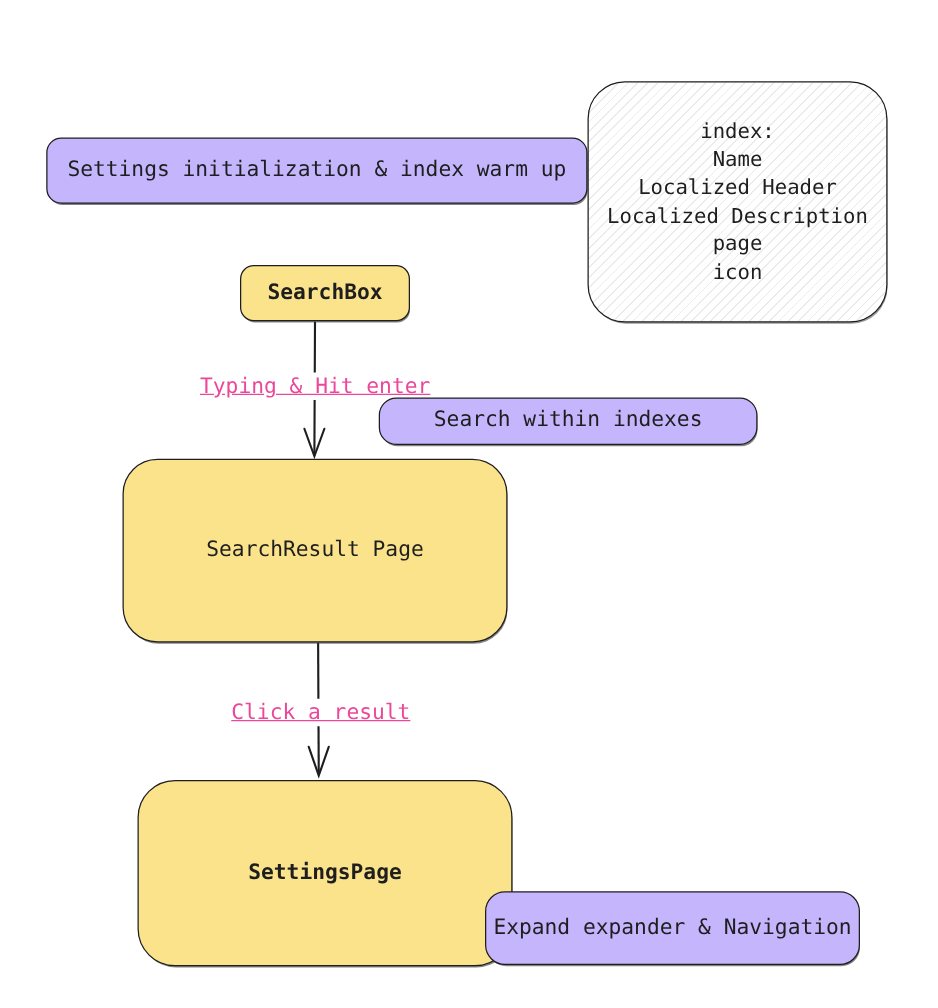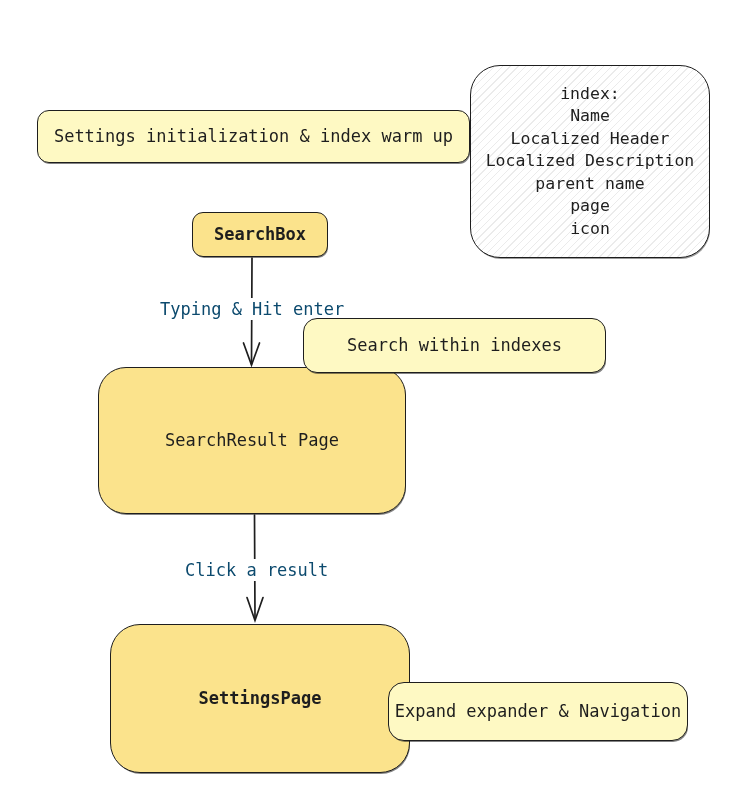--- a/index.html
+++ b/index.html
@@ -23,21 +23,21 @@
     display: flex;
     align-items: center;
     justify-content: center;
     text-align: center;
     font-size: 17px;
     line-height: 1.25;
     color: #1e1e1e;
     white-space: nowrap;
   }
   .gray {
-    background: #fef9c3;
+    background: #c4b5fd;
     box-shadow: 1px 2px 0 -1px rgba(30,30,30,0.55);
   }
   .yellow {
     background: #fbe38c;
     box-shadow: 1px 2px 0 -1px rgba(30,30,30,0.55);
   }
   .hatch {
     background-color: #ffffff;
     background-image: repeating-linear-gradient(
       135deg,
@@ -46,33 +46,34 @@
       transparent 1px,
       transparent 5.5px
     );
     box-shadow: 1px 2px 0 -1px rgba(30,30,30,0.45);
   }
   
   .n-warmup        { left: 37px;  top: 110px; width: 433px; height: 53px;  border-radius: 12px; z-index: 1; }
   .n-index         { left: 470px; top: 65px;  width: 240px; height: 193px; border-radius: 30px; z-index: 4;
                      flex-direction: column; font-size: 16.5px; line-height: 22.5px; }
   .n-searchbox     { left: 192px; top: 212px; width: 136px; height: 45px;  border-radius: 11px; z-index: 1; font-weight: bold; }
-  .n-searchwithin  { left: 303px; top: 318px; width: 303px; height: 55px;  border-radius: 14px; z-index: 4; }
+  .n-searchwithin  { left: 303px; top: 318px; width: 303px; height: 38px;  border-radius: 14px; z-index: 4; }
   .n-searchresult  { left: 98px;  top: 367px; width: 308px; height: 147px; border-radius: 28px; z-index: 1; }
   .n-settingspage  { left: 110px; top: 624px; width: 300px; height: 149px; border-radius: 30px; z-index: 1; font-weight: bold; }
-  .n-expandnav     { left: 388px; top: 682px; width: 300px; height: 59px;  border-radius: 16px; z-index: 4; }
+  .n-expandnav     { left: 388px; top: 713px; width: 300px; height: 59px;  border-radius: 16px; z-index: 4; }
 
   .edge-label {
     position: absolute;
     z-index: 3;
     background: #ffffff;
     padding: 1px 4px;
     font-size: 17px;
     white-space: nowrap;
-    color: #0c4a6e;
+    color: #ec4899;
+    text-decoration: underline;
   }
   .l-typing { left: 156px; top: 298px; }
   .l-click  { left: 181px; top: 559px; }
 
   #arrow-overlay {
     position: absolute;
     left: 0; top: 0;
     width: 750px;
     height: 806px;
     z-index: 2;
@@ -97,21 +98,20 @@
 
   <div class="node gray n-warmup">
     <span>Settings initialization &amp; index warm up</span>
   </div>
 
   <div class="node hatch n-index">
     <span>index:</span>
     <span>Name</span>
     <span>Localized Header</span>
     <span>Localized Description</span>
-    <span>parent name</span>
     <span>page</span>
     <span>icon</span>
   </div>
 
   <div class="node yellow n-searchbox">
     <span>SearchBox</span>
   </div>
 
   <div class="edge-label l-typing">Typing &amp; Hit enter</div>
 

